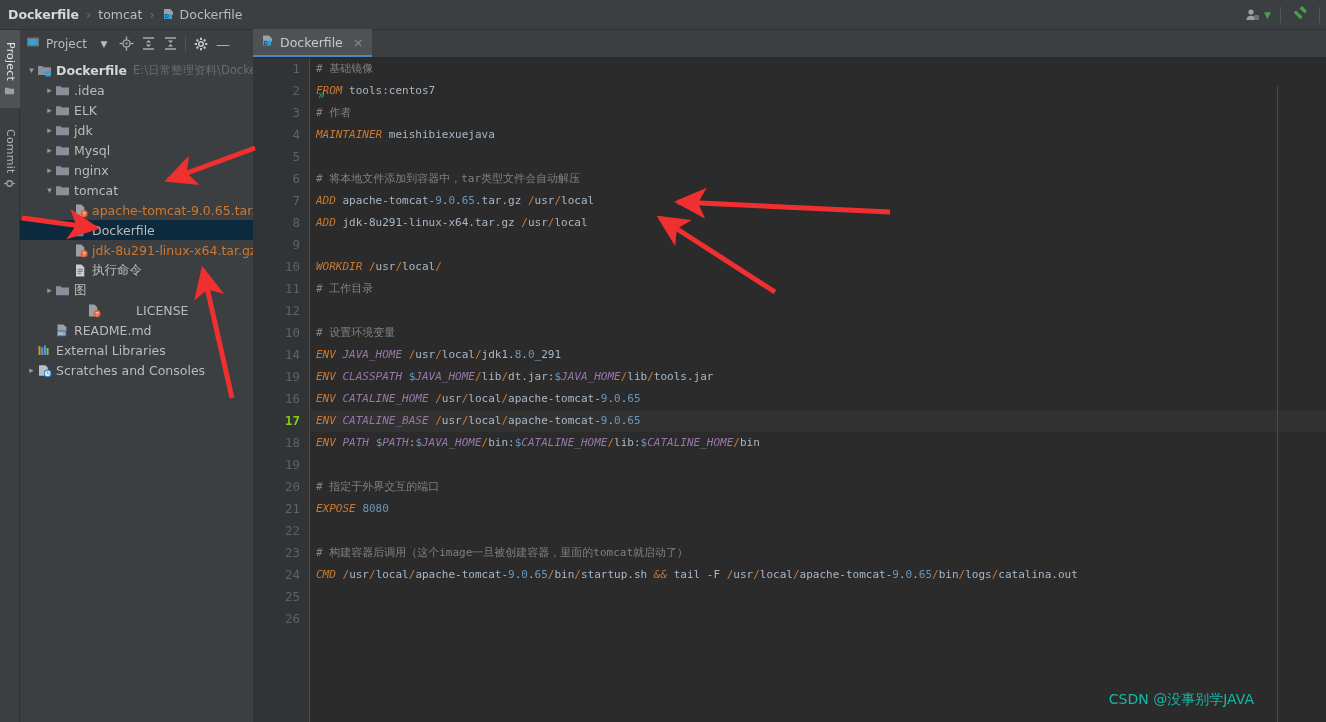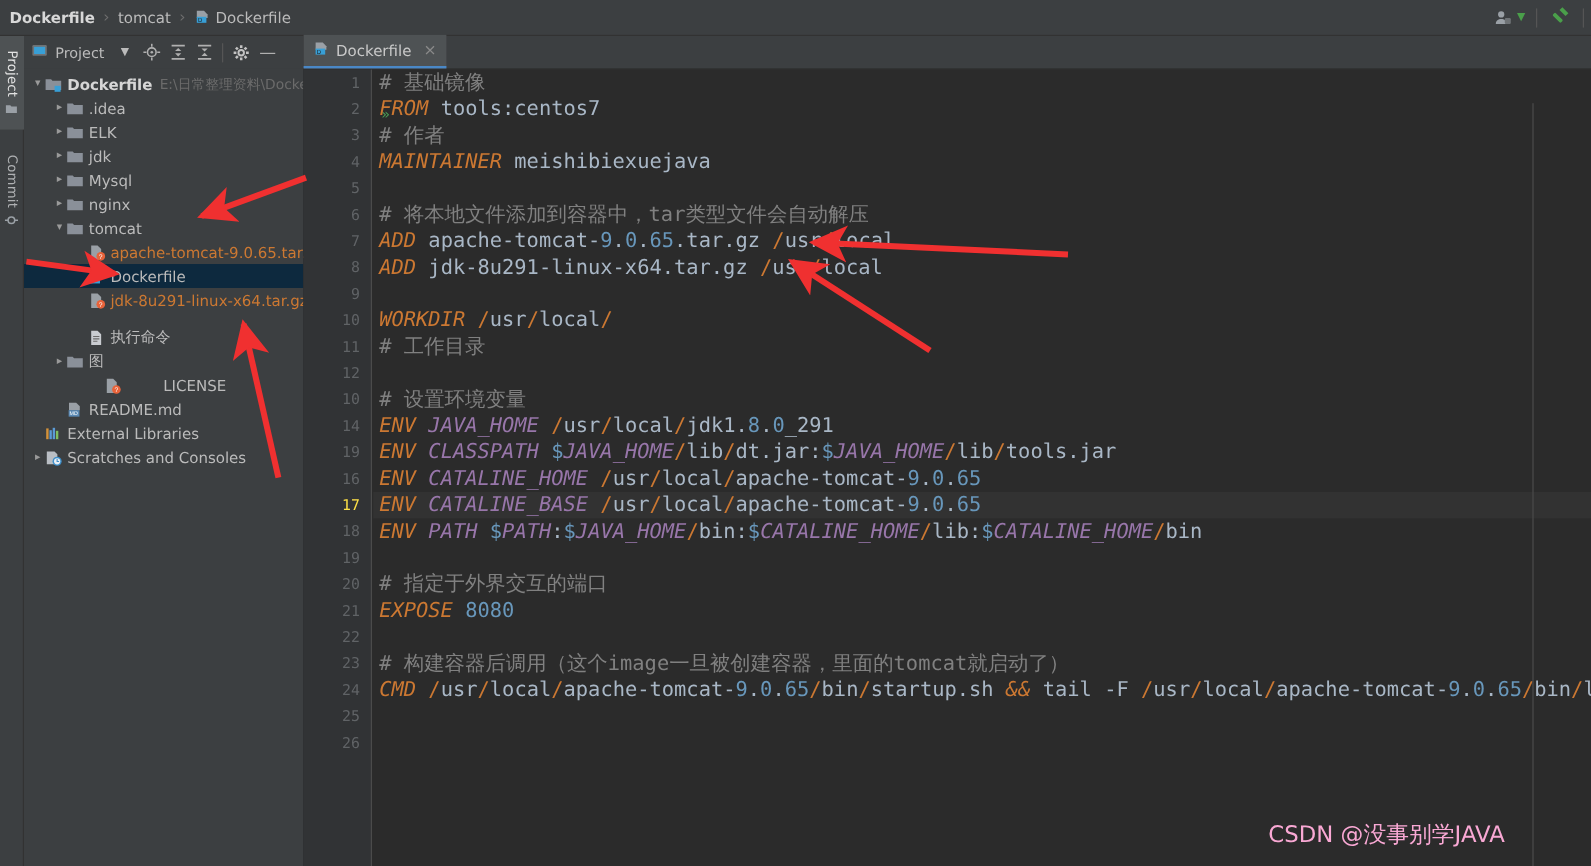--- a/index.html
+++ b/index.html
@@ -89,51 +89,51 @@
     position: absolute; top: 28px; left: 0; width: 1073px; height: 664px;
     background: #2b2b2b;
   }
   .gutter {
     position: absolute; left: 0; top: 0; width: 57px; height: 664px;
     background: #313335; border-right: 1px solid #4b4b4b;
   }
   .code {
     position: absolute; left: 58px; top: 0; right: 0; height: 664px;
     font-family: "DejaVu Sans Mono", "Liberation Mono", monospace;
-    font-size: 17px;
+    font-size: 11px;
   }
   .ln {
     height: 22px; line-height: 22px; position: relative; white-space: pre;
     padding-left: 5px;
   }
   .ln.current { background: #323232; }
   .gline {
     height: 22px; line-height: 22px; text-align: right;
     padding-right: 9px; font-family: "DejaVu Sans Mono", "Liberation Mono", monospace;
     font-size: 12.4px; color: #606366; position: relative;
   }
-  .gline.current { color: #fde047; }
+  .gline.current { color: #84cc16; font-weight: bold; }
   .run-mark { position: absolute; right: -16px; top: 4px; color: #499c54; font-size: 12px;
     font-family: "DejaVu Sans", sans-serif; }
 
   
   .kw   { color: #cc7832; font-style: italic; }
   .txt  { color: #a9b7c6; }
   .num  { color: #6897bb; }
   .cm   { color: #808080; }
   .var  { color: #9876aa; font-style: italic; }
   .pth  { color: #cc7832; }
 
   .rt-sep { position: absolute; right: 48px; top: 28px; width: 1px; height: 664px;
     background: #4b4b4b; }
 
   
   .watermark {
-    position: absolute; right: 72px; bottom: 13px; font-size: 19px;
-    color: #f9a8d4; font-family: "DejaVu Sans", sans-serif;
+    position: absolute; right: 72px; bottom: 13px; font-size: 14px;
+    color: #14b8a6; font-family: "DejaVu Sans", sans-serif;
   }
 
   
   .annot { position: absolute; left: 0; top: 0; width: 1326px; height: 722px;
     pointer-events: none; }
 </style>
 </head>
 <body>
 
 <div id="app">
@@ -322,21 +322,21 @@
         </div>
         <div class="row" style="padding-left: 42px;">
           <span class="arrow"></span>
           <svg width="15" height="15" viewBox="0 0 15 15" style="flex: 0 0 auto;">
             <path d="M3 1.6h5.3l3 3v9H3z" fill="#9aa0a6"></path>
             <circle cx="11" cy="10.6" r="3.6" fill="#e8633a"></circle>
             <text x="9.4" y="12.5" font-size="5.6" fill="#fff" font-family="sans-serif">?</text>
           </svg>
           <span class="lbl orange">jdk-8u291-linux-x64.tar.gz</span>
         </div>
-        <div class="row" style="padding-left: 42px; margin-top: 11px;">
+        <div class="row" style="padding-left: 42px;">
           <span class="arrow"></span>
           <svg width="15" height="15" viewBox="0 0 15 15" style="flex: 0 0 auto;">
             <path d="M3 1.6h5.3l3 3v9H3z" fill="#c9ccd1"></path>
             <g stroke="#6a6a6a" stroke-width="0.9">
               <line x1="4.6" y1="6.4" x2="9.8" y2="6.4"></line>
               <line x1="4.6" y1="8.4" x2="9.8" y2="8.4"></line>
               <line x1="4.6" y1="10.4" x2="8.2" y2="10.4"></line>
             </g>
           </svg>
           <span class="lbl">执行命令</span>

